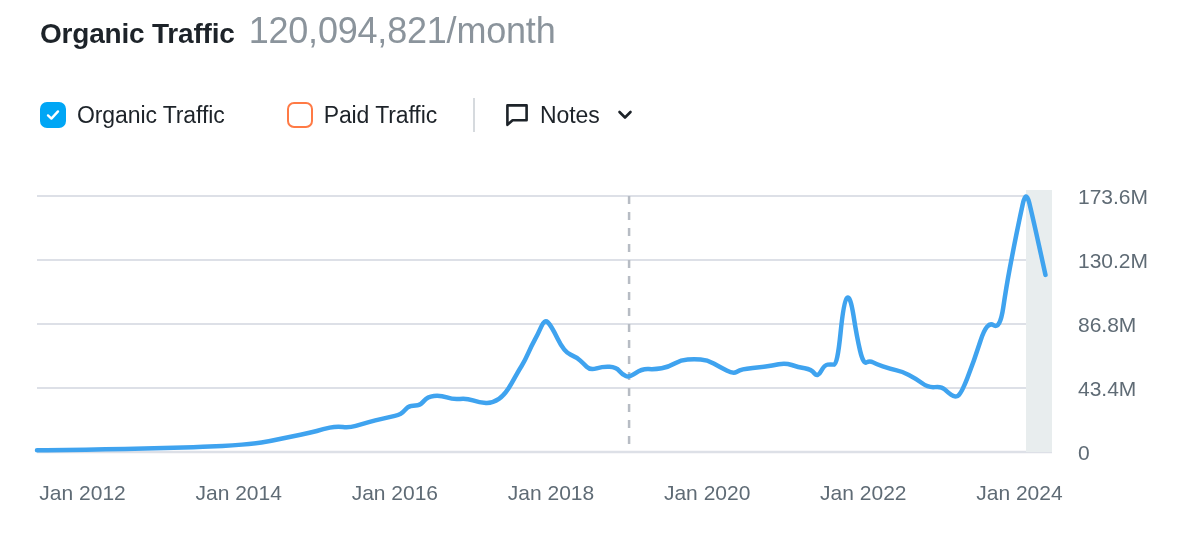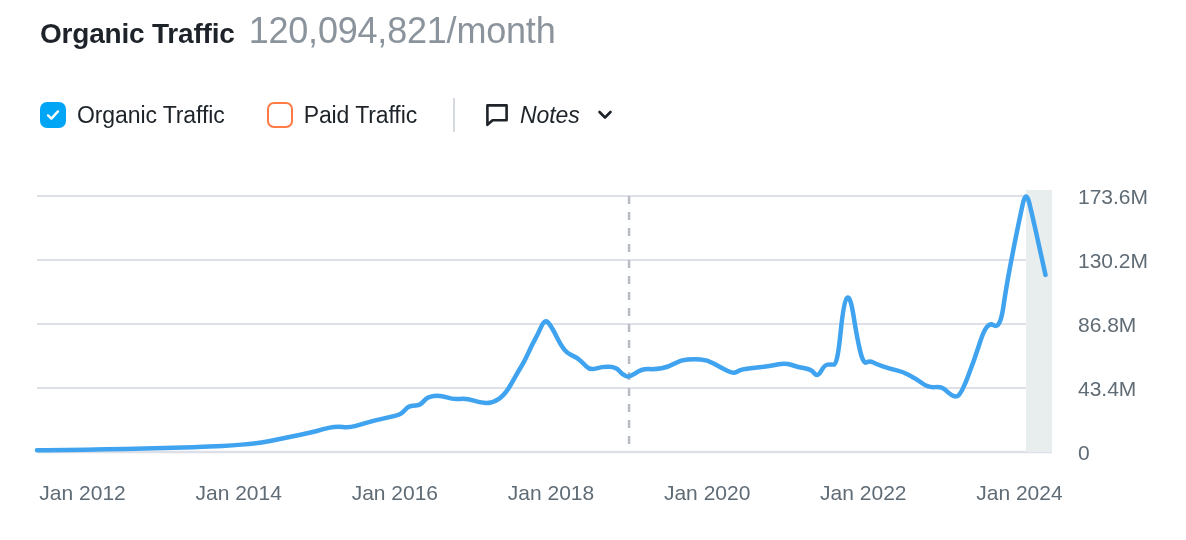--- a/index.html
+++ b/index.html
@@ -48,21 +48,21 @@
     align-items: center;
     height: 36px;
     white-space: nowrap;
   }
   .legend-item {
     display: flex;
     align-items: center;
     gap: 11px;
     cursor: pointer;
   }
-  .legend-item + .legend-item { margin-left: 42px; }
+  .legend-item + .legend-item { margin-left: 62px; }
 
   .checkbox {
     width: 26px;
     height: 26px;
     border-radius: 7px;
     box-sizing: border-box;
     display: flex;
     align-items: center;
     justify-content: center;
     flex: none;
@@ -98,21 +98,20 @@
     display: flex;
     align-items: center;
     gap: 11px;
     cursor: pointer;
   }
   .notes-icon { width: 24px; height: 24px; display:block; flex:none; }
   .notes-label {
     font-size: 23px;
     color: #1d2329;
     letter-spacing: -0.1px;
-    font-style: italic;
   }
   .chev { width: 20px; height: 20px; display:block; flex:none; margin-left: 4px; }
 
   
   .chart-wrap {
     position: absolute;
     left: 0;
     top: 160px;
     width: 1186px;
     height: 380px;

